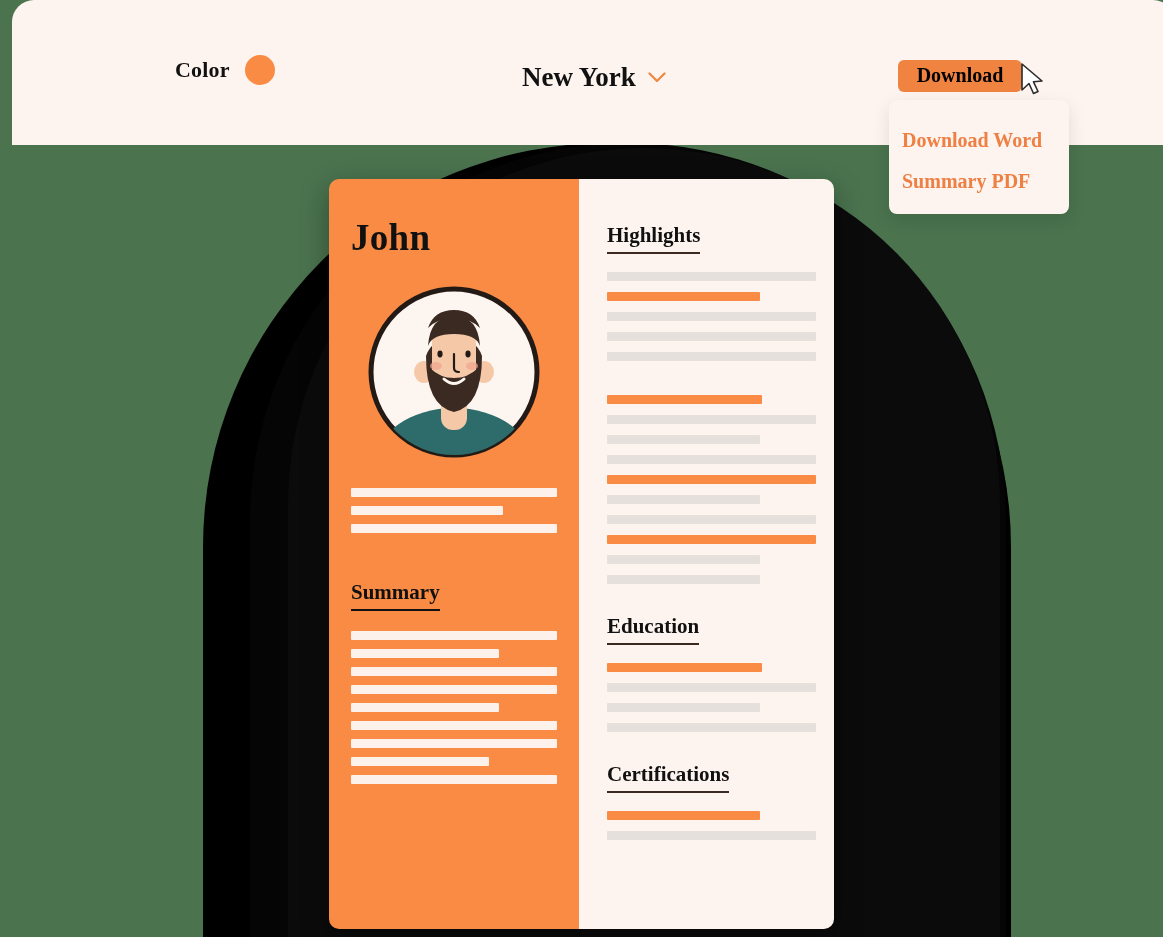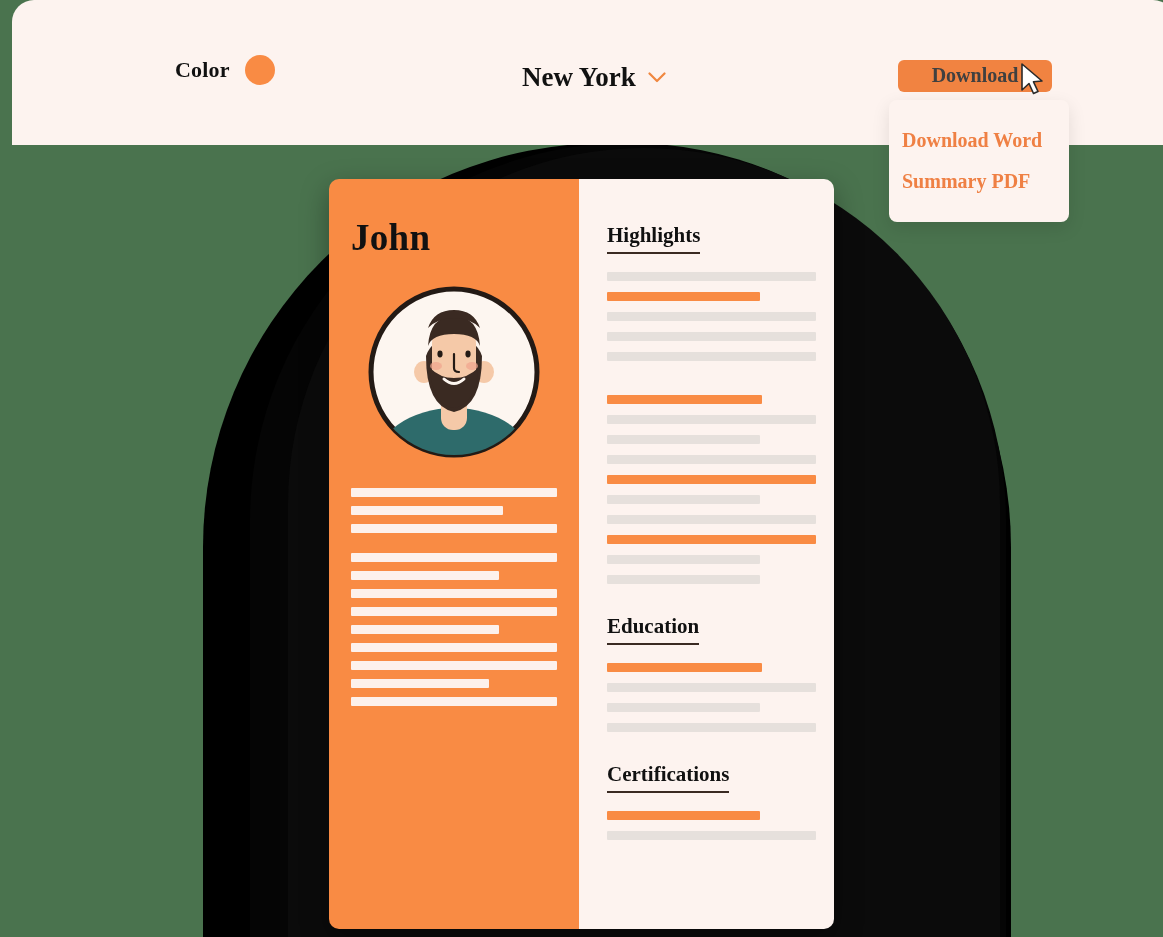--- a/index.html
+++ b/index.html
@@ -37,42 +37,42 @@
     position: absolute; left: 510px; top: 62px;
     display: flex; align-items: center; gap: 12px;
   }
   .template-name {
     font-size: 27px; font-weight: 700; color: #111;
   }
   .chev { display: block; }
 
   .download-wrap { position: absolute; left: 886px; top: 60px; }
   .download-btn {
-    width: 154px; height: 32px;
+    width: 124px; height: 32px;
     background: #f18341;
     border: none; border-radius: 6px;
-    color: #404040;
+    color: #000000;
     font-family: "Liberation Serif", serif;
     font-size: 20px; font-weight: 700;
     cursor: pointer;
     display: flex; align-items: center; justify-content: center;
     padding-bottom: 2px;
   }
   .cursor-icon {
     position: absolute; left: 120px; top: 2px;
     width: 28px; height: 36px;
     pointer-events: none;
   }
   .dropdown {
     position: absolute; left: -9px; top: 40px;
     width: 180px;
     background: #fdf3ef;
     border-radius: 8px;
     box-shadow: 0 6px 18px rgba(0,0,0,.10);
-    padding: 20px 0 20px 0;
+    padding: 20px 0 12px 0;
   }
   .dropdown-item {
     display: block;
     font-size: 20px; font-weight: 700;
     color: #ef8044;
     padding: 9px 13px;
     cursor: pointer;
     white-space: nowrap;
   }
 
@@ -215,20 +215,23 @@
         </g>
       </svg>
     </div>
 
     <div class="bar-stack">
         <div class="bar bar-l" style="width: 100%;"></div>
         <div class="bar bar-l" style="width: 74%;"></div>
         <div class="bar bar-l" style="width: 100%;"></div>
       </div>
 
+    <div>
+      <div class="sec-title-l">Summary</div>
+    </div>
 
     <div class="sum-stack">
         <div class="bar bar-l" style="width: 100%;"></div>
         <div class="bar bar-l" style="width: 72%;"></div>
         <div class="bar bar-l" style="width: 100%;"></div>
         <div class="bar bar-l" style="width: 100%;"></div>
         <div class="bar bar-l" style="width: 72%;"></div>
         <div class="bar bar-l" style="width: 100%;"></div>
         <div class="bar bar-l" style="width: 100%;"></div>
         <div class="bar bar-l" style="width: 67%;"></div>

